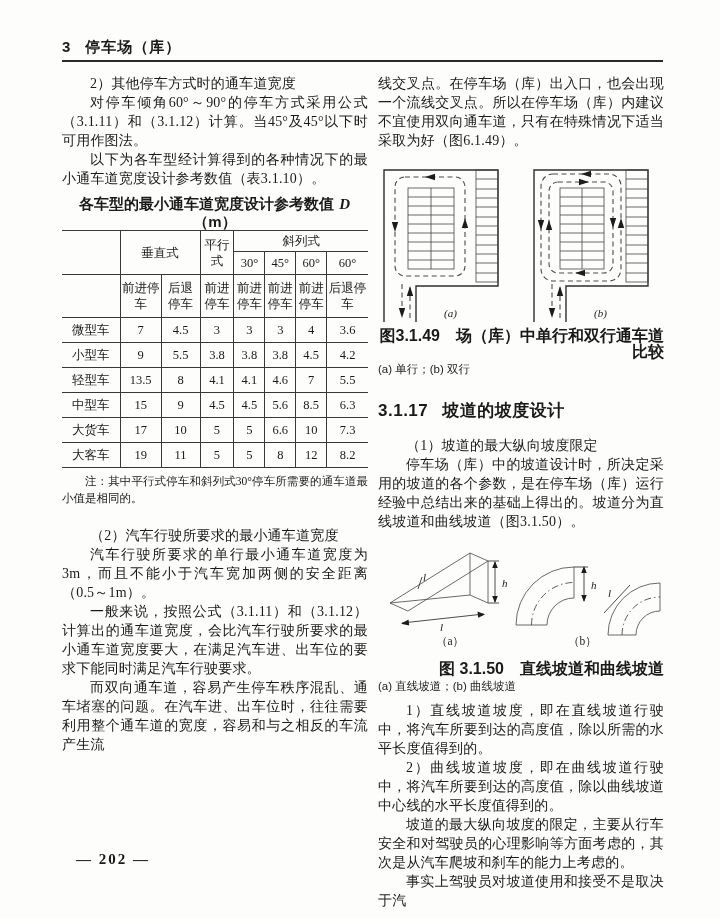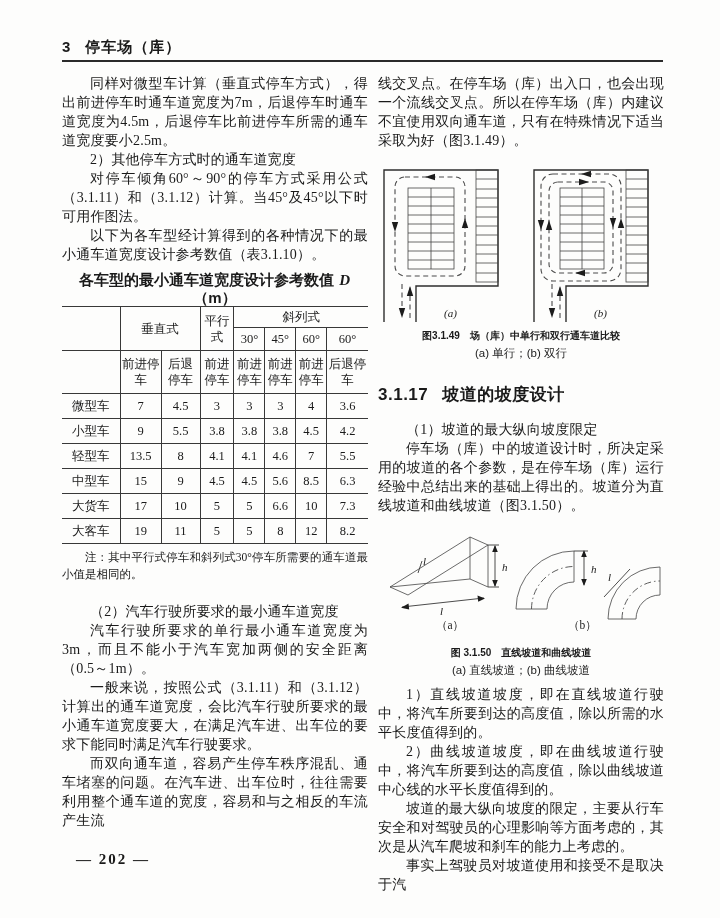--- a/index.html
+++ b/index.html
@@ -29,23 +29,23 @@
     padding:1px 0;line-height:16px;}
   table.datatable tr>td:first-child{border-left:none;}
   table.datatable tr>td:last-child{border-right:none;}
   table.datatable tr.h1 td{height:18px;}
   table.datatable tr.h2 td{height:20px;margin-left:35px;}
   table.datatable tr.h3 td{height:38px;line-height:16px;padding:2px 1px;}
   table.datatable tr.dr td{height:22px;}
   .tbl-note{margin-top:5px;font-size:11.5px;line-height:17px;text-indent:2em;text-align:justify;}
   
   .fig349{margin-top:14px;display:flex;justify-content:space-between;}
-  .fig-caption{margin-top:6px;text-align:center;font-family:"Liberation Sans","DejaVu Sans",sans-serif;
-    font-weight:bold;font-size:10px;line-height:16px;}
-  .fig-sub{margin-top:2px;text-align:center;font-family:"Liberation Sans","DejaVu Sans",sans-serif;
+  .fig-caption{margin-top:6px;text-align:right;font-family:"Liberation Sans","DejaVu Sans",sans-serif;
+    font-weight:bold;font-size:16px;line-height:16px;}
+  .fig-sub{margin-top:2px;font-family:"Liberation Sans","DejaVu Sans",sans-serif;
     font-size:11.5px;line-height:15px;}
   .sec-heading{margin:22px 0 14px 0;font-family:"Liberation Sans","DejaVu Sans",sans-serif;
     font-weight:bold;font-size:17px;letter-spacing:.5px;}
   .sec-heading .secnum{margin-right:14px;}
   .fig350{margin-top:8px;text-align:center;}
   
   .wall{fill:none;stroke:#2e2e2e;stroke-width:1.4;}
   .thin{fill:none;stroke:#454545;stroke-width:0.8;}
   .dash{fill:none;stroke:#4a4a4a;stroke-width:1.1;stroke-dasharray:5 3.5;}
   .cdash{fill:none;stroke:#4a4a4a;stroke-width:0.9;stroke-dasharray:7 3 1.5 3;}
@@ -60,21 +60,20 @@
 <body>
 
 <div class="page">
 
   <div class="pg-header">
     <span class="chnum">3</span><span>停车场（库）</span>
   </div>
   <div class="header-rule"></div>
 
   <div class="col col-left">
-    <p class="para">同样对微型车计算（垂直式停车方式），得出前进停车时通车道宽度为7m，后退停车时通车道宽度为4.5m，后退停车比前进停车所需的通车道宽度要小2.5m。</p>
     <p class="para">2）其他停车方式时的通车道宽度</p>
     <p class="para">对停车倾角60°～90°的停车方式采用公式（3.1.11）和（3.1.12）计算。当45°及45°以下时可用作图法。</p>
     <p class="para">以下为各车型经计算得到的各种情况下的最小通车道宽度设计参考数值（表3.1.10）。</p>
 
     <div class="tbl-title">
       <span>各车型的最小通车道宽度设计参考数值</span>
       <span class="dvar">D</span>
       <span>（m）</span>
     </div>
 
@@ -177,21 +176,21 @@
     <div class="tbl-note">注：其中平行式停车和斜列式30°停车所需要的通车道最小值是相同的。</div>
 
     <div class="spacer19"></div>
     <p class="para">（2）汽车行驶所要求的最小通车道宽度</p>
     <p class="para">汽车行驶所要求的单行最小通车道宽度为3m，而且不能小于汽车宽加两侧的安全距离（0.5～1m）。</p>
     <p class="para">一般来说，按照公式（3.1.11）和（3.1.12）计算出的通车道宽度，会比汽车行驶所要求的最小通车道宽度要大，在满足汽车进、出车位的要求下能同时满足汽车行驶要求。</p>
     <p class="para">而双向通车道，容易产生停车秩序混乱、通车堵塞的问题。在汽车进、出车位时，往往需要利用整个通车道的宽度，容易和与之相反的车流产生流</p>
   </div>
 
   <div class="col col-right">
-    <p class="para" style="text-indent:0;">线交叉点。在停车场（库）出入口，也会出现一个流线交叉点。所以在停车场（库）内建议不宜使用双向通车道，只有在特殊情况下适当采取为好（图3.1.49）。</p>
+    <p class="para" style="text-indent:0;">线交叉点。在停车场（库）出入口，也会出现一个流线交叉点。所以在停车场（库）内建议不宜使用双向通车道，只有在特殊情况下适当采取为好（图6.1.49）。</p>
 
     <div class="fig349">
 
       <svg width="136" height="158" viewBox="0 0 136 158">
         <path class="wall" d="M6,158 L6,6 L120,6 L120,122 L38,122 L38,158"></path>
         <g class="thin">
           <rect x="30" y="24" width="46" height="81"></rect>
           <line x1="53" y1="24" x2="53" y2="105"></line>
           <line x1="30" y1="33" x2="76" y2="33"></line>
             <line x1="30" y1="42" x2="76" y2="42"></line>

